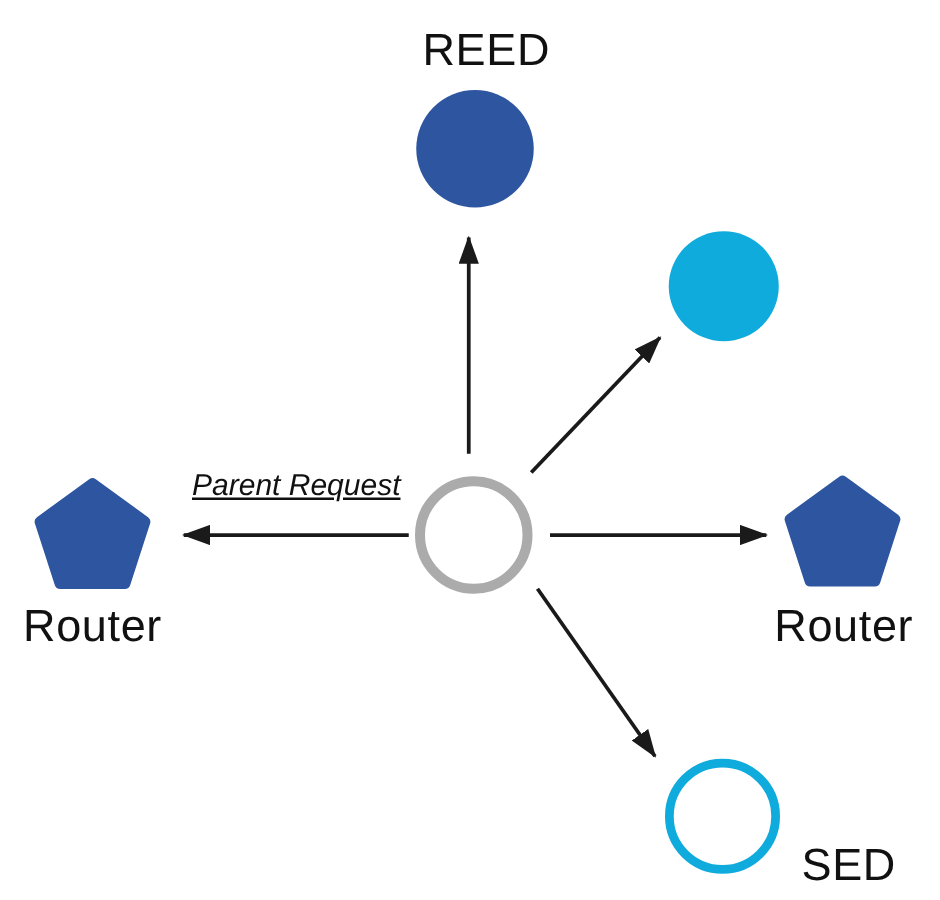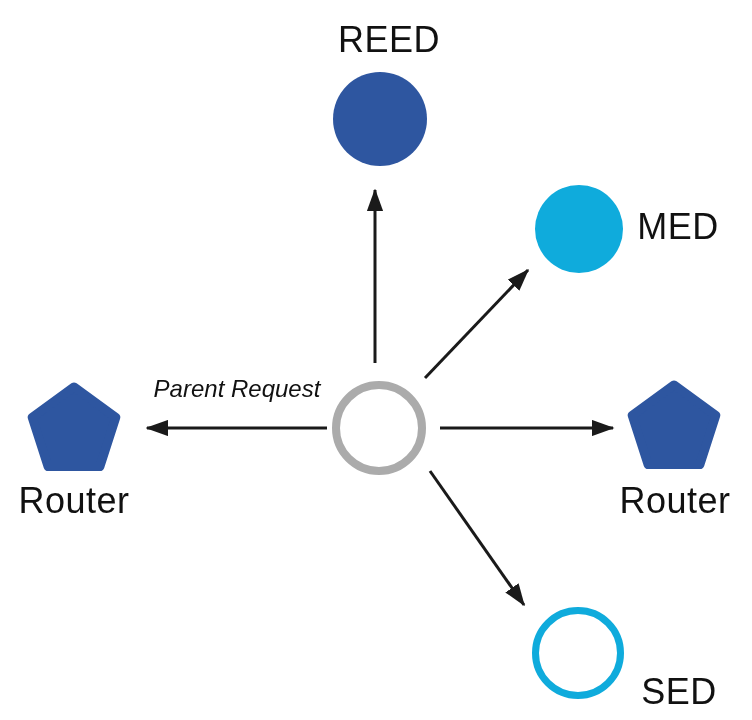--- a/index.html
+++ b/index.html
@@ -27,20 +27,21 @@
   }
   .annotation {
     position: absolute;
     transform: translate(-50%, -50%);
     font-size: 24px;
     font-style: italic;
     color: var(--text, #111111);
     text-align: center;
     line-height: 30px;
     white-space: nowrap;
+    text-decoration: underline;
   }
   .circle-node {
     position: absolute;
     border-radius: 50%;
     box-sizing: border-box;
   }
   .reed-circle {
     left: 333px; top: 72px;
     width: 94px; height: 94px;
     background: var(--node-blue, #2e56a0);
@@ -113,21 +114,20 @@
   <div class="circle-node sed-circle"></div>
 
   <svg class="pentagon-svg pentagon-left" viewBox="0 0 100 92">
     <polygon class="pentagon-shape" points="50,6 91.8,36.4 75.9,85.6 24.1,85.6 8.2,36.4"></polygon>
   </svg>
   <svg class="pentagon-svg pentagon-right" viewBox="0 0 100 92">
     <polygon class="pentagon-shape" points="50,6 91.8,36.4 75.9,85.6 24.1,85.6 8.2,36.4"></polygon>
   </svg>
 
   <div class="node-label" style="left:389px; top:40px;">REED</div>
-  <div class="node-label" style="left:678px; top:227px;">MED</div>
   <div class="node-label" style="left:679px; top:651px;margin-top:41px;">SED</div>
   <div class="node-label" style="left:74px; top:501px;">Router</div>
   <div class="node-label" style="left:675px; top:501px;">Router</div>
 
   <div class="annotation" style="left:237px; top:389px;">
     <div>Parent Request</div>
   </div>
 
 </div>
 

